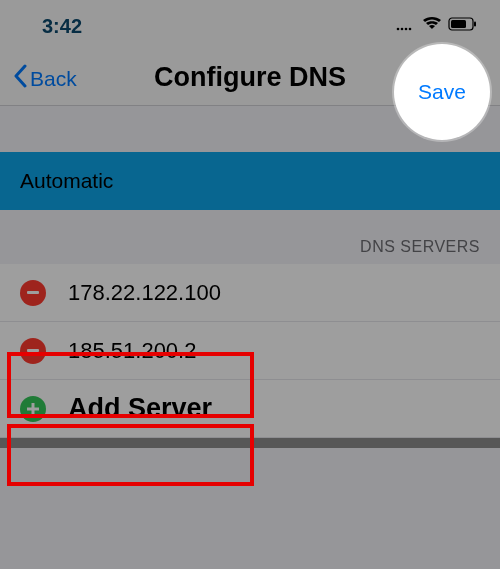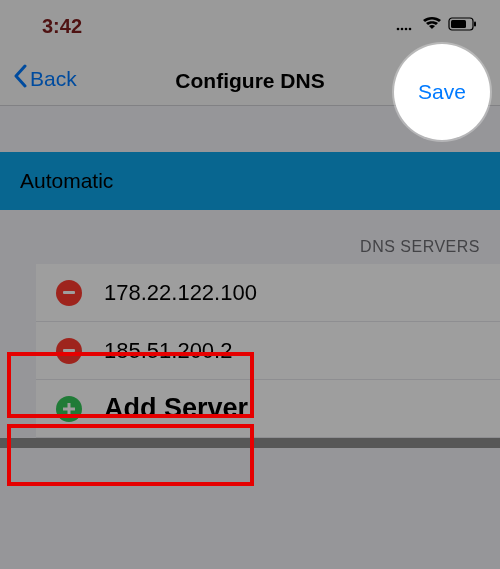--- a/index.html
+++ b/index.html
@@ -32,21 +32,21 @@
       display: flex;
       justify-content: space-between;
       align-items: center;
       padding: 8px 22px 0 42px;
       height: 44px;
       background: #f8f8f8;
     }
     .status-time {
       font-size: 20px;
       font-weight: 600;
-      color: #7f1d1d;
+      color: #0c4a6e;
     }
     .status-icons {
       display: flex;
       align-items: center;
       gap: 6px;
     }
     .nav-bar {
       display: flex;
       align-items: flex-end;
       justify-content: space-between;
@@ -60,21 +60,21 @@
       display: flex;
       align-items: center;
       color: #007aff;
       font-size: 21px;
       gap: 2px;
     }
     .nav-title {
       position: absolute;
       left: 50%;
       transform: translateX(-50%);
-      font-size: 21px;
+      font-size: 27px;
       font-weight: 600;
       color: #000;
     }
     .save-button {
       color: #007aff;
       font-size: 21px;
     }
     .save-spotlight {
       position: absolute;
       top: 44px;
@@ -127,21 +127,20 @@
       display: flex;
       align-items: center;
       padding: 12px 20px;
       background: #fff;
       font-size: 22px;
       color: #000;
       gap: 22px;
       border-bottom: 1px solid #e5e5ea;
       min-height: 58px;
       font-family: "Times New Roman", serif;
-      margin-left: 36px;
     }
     .dns-row .label-sans {
       font-family: -apple-system, BlinkMacSystemFont, "Helvetica Neue", sans-serif;
       font-size: 27px;
       font-weight: 600;
     }
     .delete-icon {
       width: 26px;
       height: 26px;
       border-radius: 50%;

